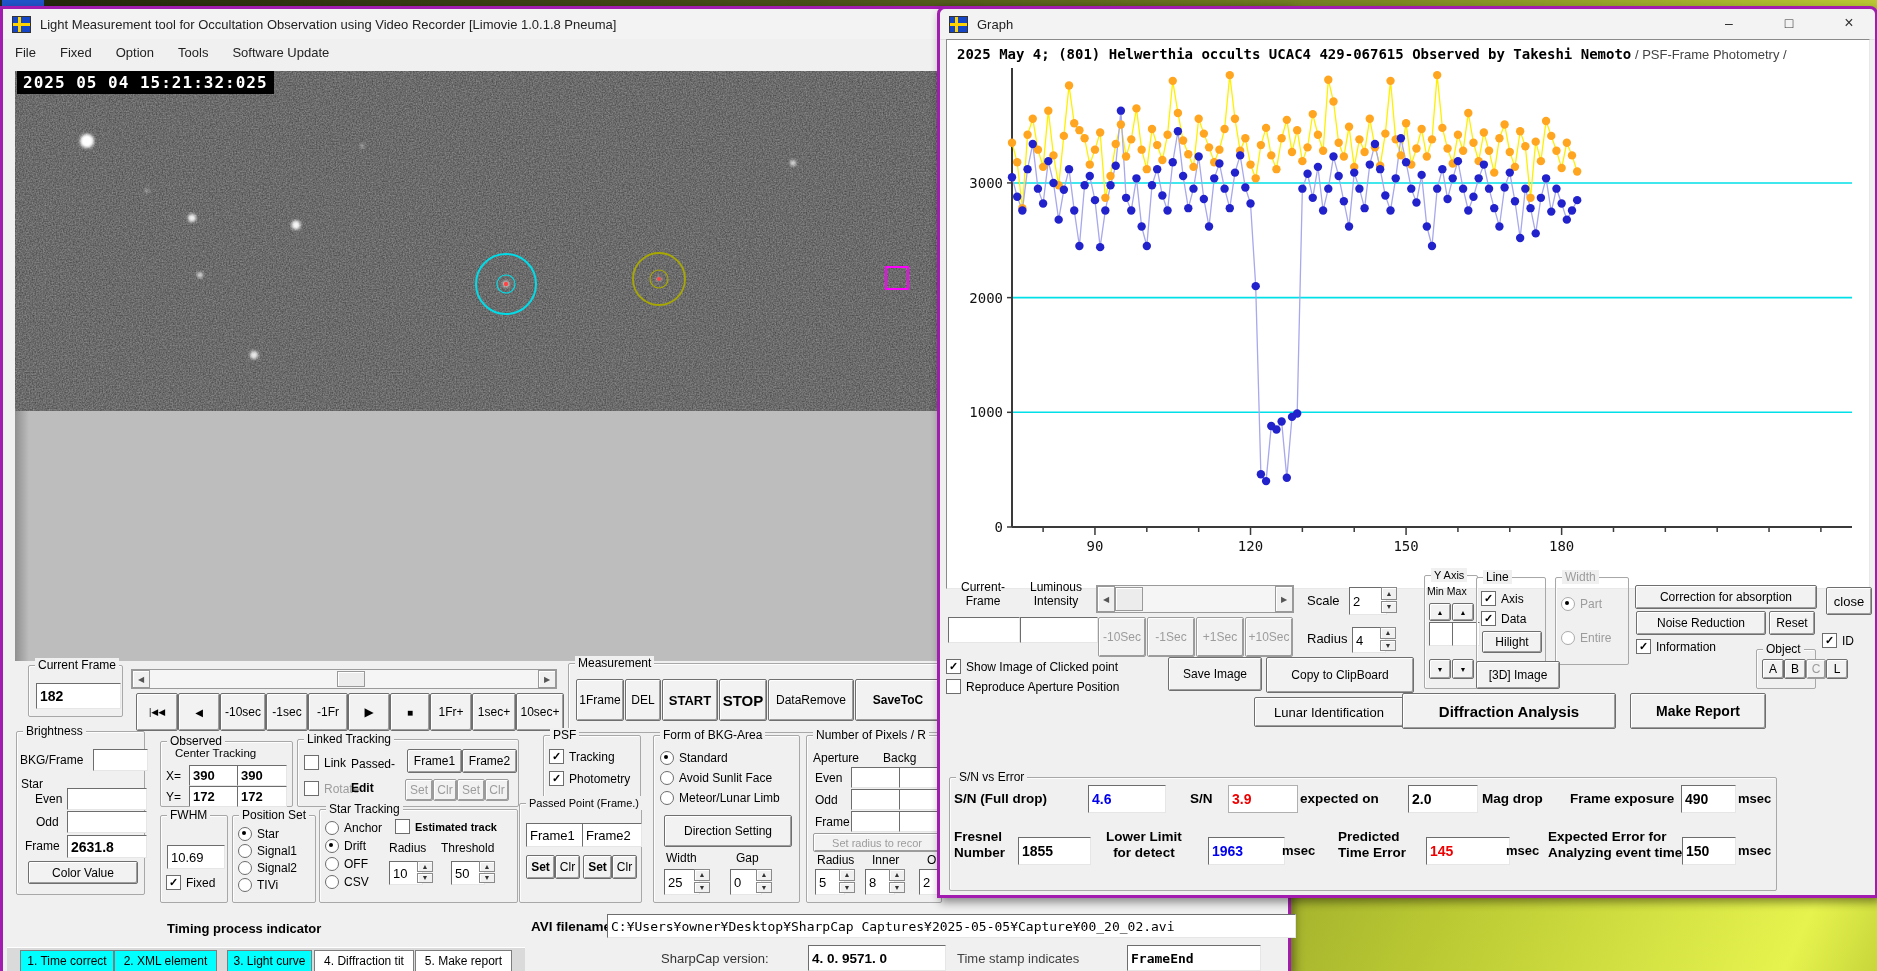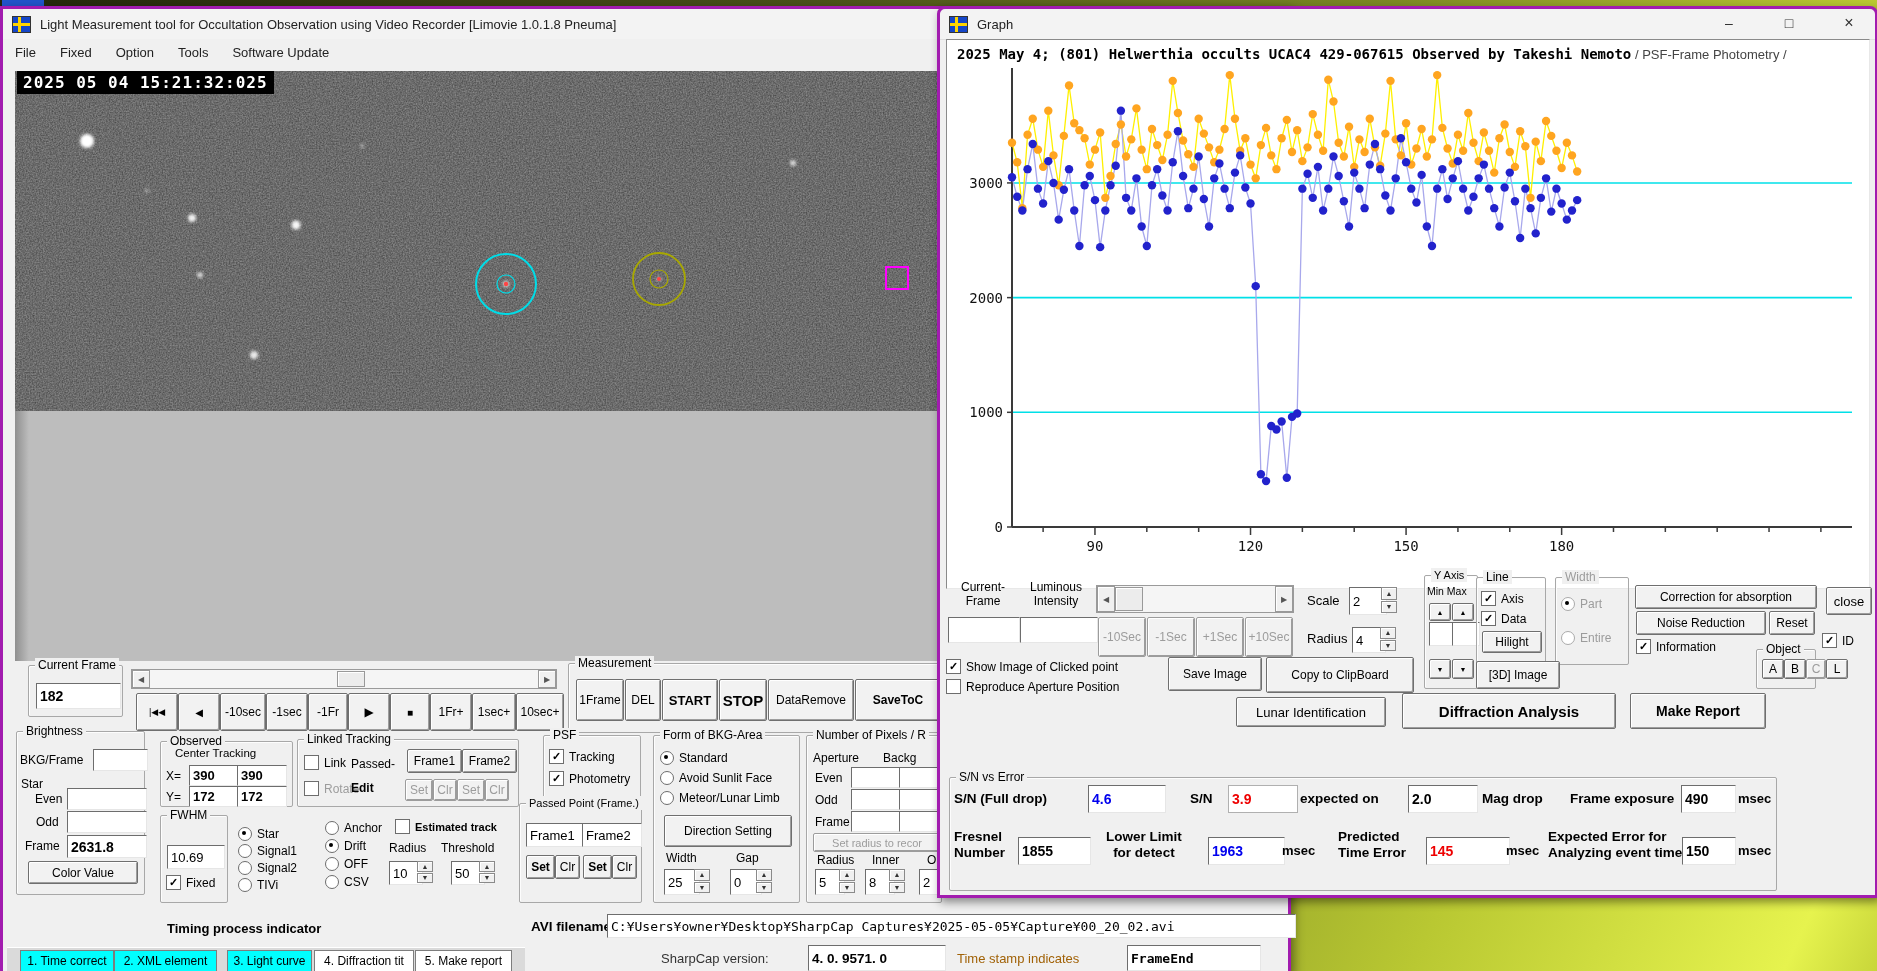--- a/index.html
+++ b/index.html
@@ -159,20 +159,23 @@
 
   <div class="gb" style="left:157px;top:806px;width:66px;height:86px">
     <span class="gl">FWHM</span>
   </div>
   <div class="fld" style="left:164px;top:836px;width:50px;height:22px">10.69</div>
   <div class="cbrow" style="left:163px;top:866px">
     <span class="cb">✓</span>
     <span>Fixed</span>
   </div>
 
+  <div class="gb" style="left:229px;top:806px;width:82px;height:86px">
+    <span class="gl">Position Set</span>
+  </div>
   <div class="cbrow" style="left:235px;top:818px">
       <span class="rb on"></span>
       <span>Star</span>
     </div>
   <div class="cbrow" style="left:235px;top:835px">
       <span class="rb"></span>
       <span>Signal1</span>
     </div>
   <div class="cbrow" style="left:235px;top:852px">
       <span class="rb"></span>
@@ -196,20 +199,23 @@
   <div class="cbrow dis2" style="left:301px;top:772px">
       <span class="cb"></span>
       <span>Rotate</span>
     </div>
   <span class="lbl bold" style="left:348px;top:772px">Edit</span>
   <div class="btn dis" style="left:402px;top:770px;width:26px;height:20px">Set</div>
   <div class="btn dis" style="left:430px;top:770px;width:22px;height:20px">Clr</div>
   <div class="btn dis" style="left:454px;top:770px;width:26px;height:20px">Set</div>
   <div class="btn dis" style="left:482px;top:770px;width:22px;height:20px">Clr</div>
 
+  <div class="gb" style="left:316px;top:800px;width:197px;height:92px">
+    <span class="gl">Star Tracking</span>
+  </div>
   <div class="cbrow" style="left:322px;top:812px">
       <span class="rb"></span>
       <span>Anchor</span>
     </div>
   <div class="cbrow" style="left:322px;top:830px">
       <span class="rb on"></span>
       <span>Drift</span>
     </div>
   <div class="cbrow" style="left:322px;top:848px">
       <span class="rb"></span>
@@ -321,21 +327,21 @@
   <div class="abs" style="left:4px;top:938px;width:518px;height:26px;background:#dadada;border-top:1px solid #fff"></div>
   <div class="tab on" style="left:17px;top:941px;width:92px">1. Time correct</div>
   <div class="tab on" style="left:111px;top:941px;width:101px">2. XML element</div>
   <div class="tab on" style="left:224px;top:941px;width:83px">3. Light curve</div>
   <div class="tab" style="left:311px;top:941px;width:98px">4. Diffraction tit</div>
   <div class="tab" style="left:412px;top:941px;width:95px">5. Make report</div>
   <span class="lbl bold" style="left:528px;top:910px;font-size:13.5px">AVI filename :</span>
   <div class="fld mono" style="left:604px;top:905px;width:681px;height:22px;font-size:13px">C:¥Users¥owner¥Desktop¥SharpCap Captures¥2025-05-05¥Capture¥00_20_02.avi</div>
   <span class="lbl" style="left:658px;top:942px;font-size:13px;color:#333">SharpCap version:</span>
   <div class="fld bold" style="left:805px;top:936px;width:130px;height:24px;font-size:13.5px">4. 0. 9571. 0</div>
-  <span class="lbl" style="left:954px;top:942px;font-size:13px;color:#a16207">Time stamp indicates</span>
+  <span class="lbl" style="left:954px;top:942px;font-size:13px;color:#404040">Time stamp indicates</span>
   <div class="fld bold mono" style="left:1124px;top:936px;width:126px;height:24px;font-size:13px">FrameEnd</div>
 </div>
 
 <div class="win" style="left:937px;top:6px;width:935px;height:886px;border-radius:8px 8px 0 0">
   <div class="titlebar" style="border-radius:8px 8px 0 0">
     <span class="appicon"></span>
     <span class="apptitle">Graph</span>
   </div>
   <span class="winbtn" style="left:768px">–</span>
   <span class="winbtn" style="left:828px">□</span>
@@ -711,21 +717,21 @@
       <span class="cb">✓</span>
       <span>Show Image of Clicked point</span>
     </div>
   <div class="cbrow" style="left:6px;top:670px">
       <span class="cb"></span>
       <span>Reproduce Aperture Position</span>
     </div>
   <div class="btn" style="left:228px;top:648px;width:92px;height:32px">Save Image</div>
   <div class="btn" style="left:326px;top:648px;width:146px;height:34px">Copy to ClipBoard</div>
   <div class="btn" style="left:536px;top:652px;width:82px;height:26px">[3D] Image</div>
-  <div class="btn" style="left:296px;top:688px;width:148px;height:28px;font-size:13px">Lunar Identification</div>
+  <div class="btn" style="left:314px;top:688px;width:148px;height:28px;font-size:13px">Lunar Identification</div>
   <div class="btn bold" style="left:462px;top:684px;width:212px;height:34px;font-size:15px">Diffraction Analysis</div>
   <div class="btn bold" style="left:690px;top:684px;width:134px;height:34px;font-size:14px">Make Report</div>
 
   <div class="gb" style="left:9px;top:768px;width:826px;height:112px">
     <span class="gl">S/N vs Error</span>
   </div>
   <span class="lbl bold" style="left:14px;top:782px;font-size:13.5px">S/N (Full drop)</span>
   <div class="fld bold" style="left:148px;top:776px;width:70px;height:26px;color:#0000ee;font-size:14px">4.6</div>
   <span class="lbl bold" style="left:250px;top:782px;font-size:13.5px">S/N</span>
   <div class="fld bold" style="left:288px;top:776px;width:62px;height:26px;color:#ee0000;font-size:14px;border-color:#b0b0b0">3.9</div>

